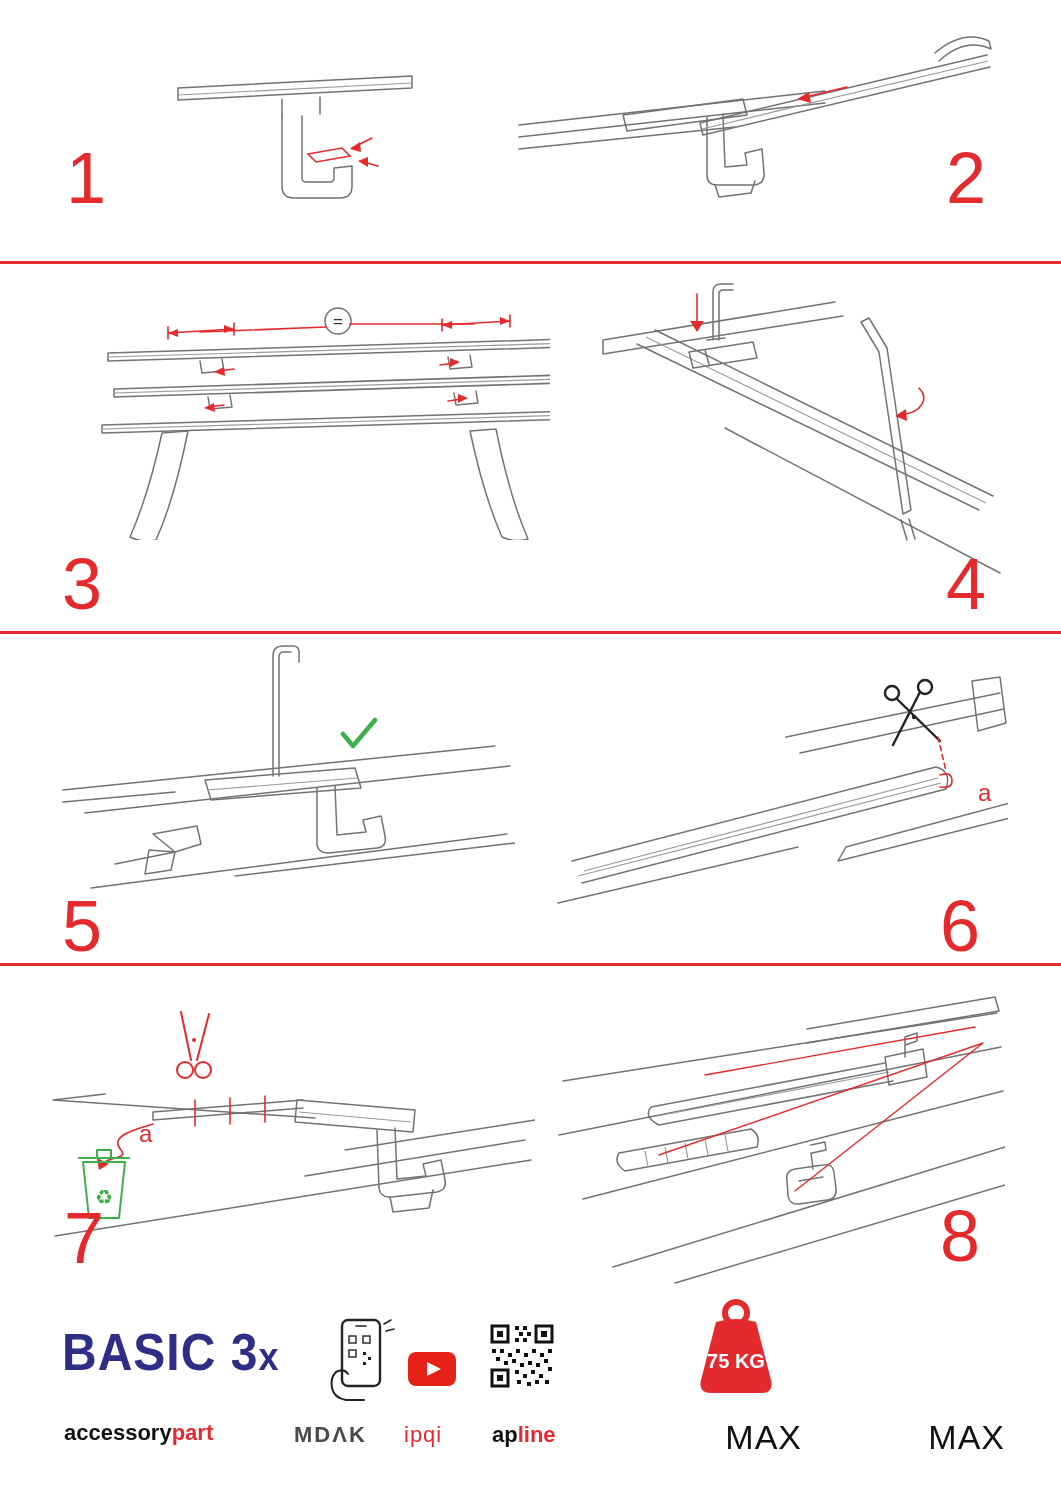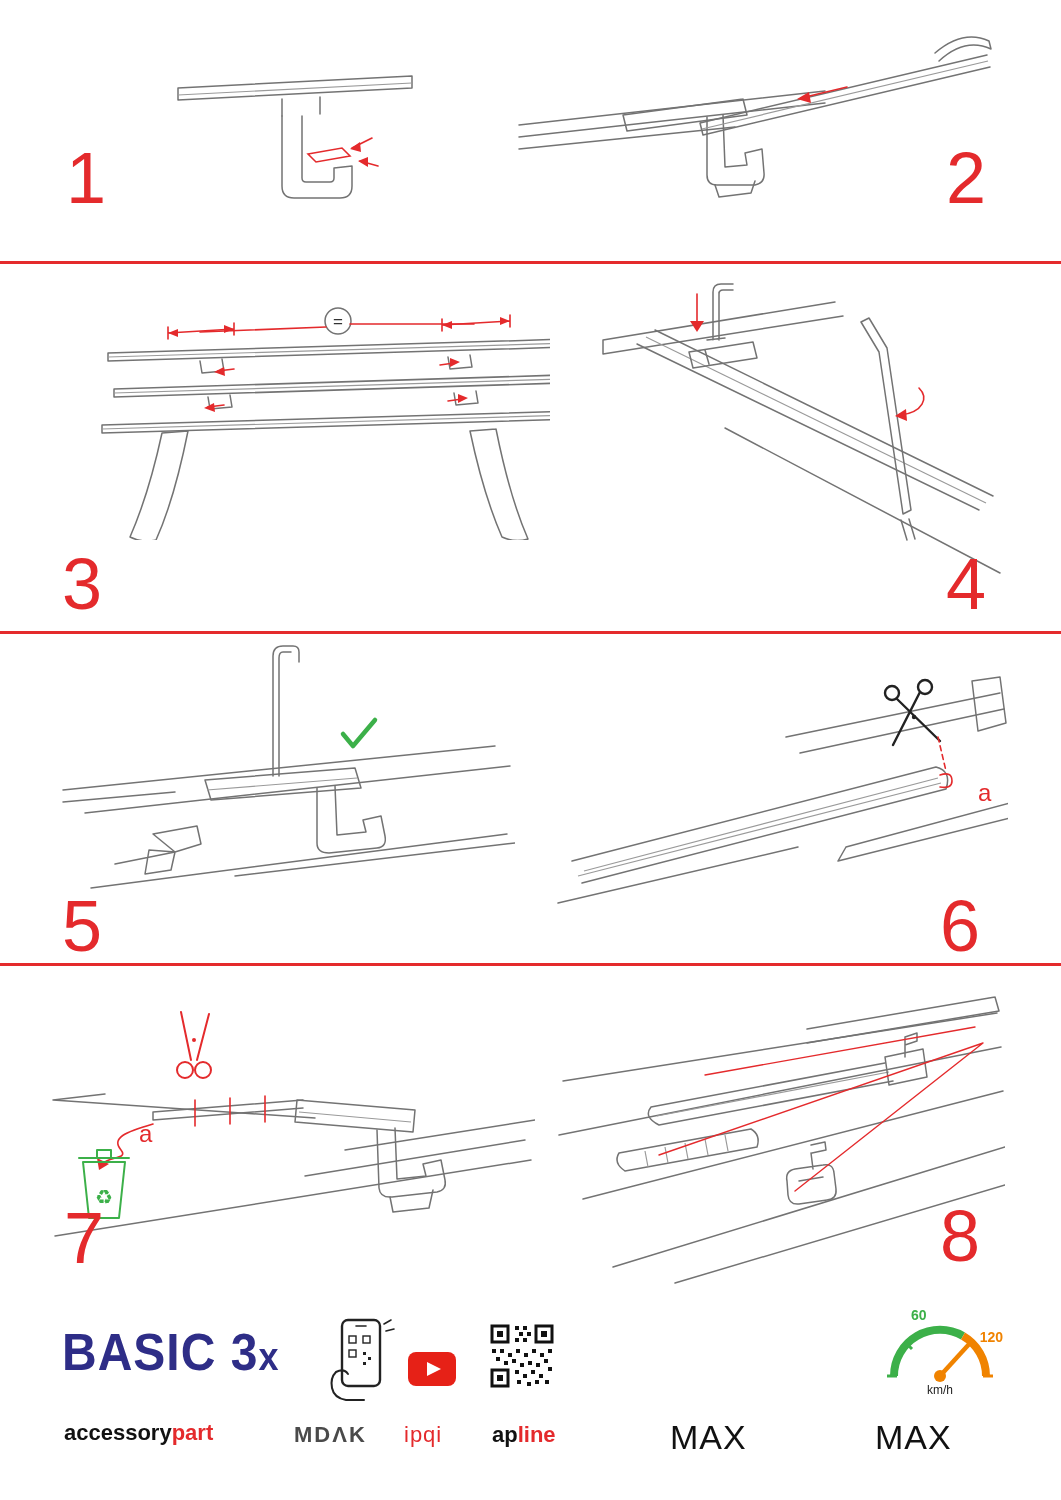--- a/index.html
+++ b/index.html
@@ -15,21 +15,21 @@
   .rfill { fill:#e42a2c; stroke:none; }
   .blk { stroke:#222; stroke-width:2.4; fill:none; stroke-linecap:round; }
   .grn { stroke:#3cb049; stroke-width:2; fill:none; stroke-linecap:round; stroke-linejoin:round; }
   .brand { position:absolute; color:#2e2d87; font-weight:700; letter-spacing:1px; transform:scaleY(1.08); }
   .brand .big { font-size:48px; }
   .brand .small { font-size:36px; }
   .wordmark { position:absolute; font-size:22px; font-weight:700; color:#111; white-space:nowrap; }
   .wordmark .red { color:#e42a2c; }
   .mdak { color:#4a4a4a; letter-spacing:2px;text-align:right; }
   .ipqi { color:#e42a2c; font-weight:500; letter-spacing:1px; }
-  .max { position:absolute; font-size:34px; font-weight:500; color:#111; text-align:left; letter-spacing:1px; }
+  .max { position:absolute; font-size:34px; font-weight:500; color:#111; text-align:right; letter-spacing:1px; }
   svg text { font-family:"Liberation Sans", sans-serif; }
 </style>
 </head>
 <body>
 
 <div class="page">
 
   <div class="ill" style="left:170px; top:68px; width:250px; height:165px;">
     <svg viewBox="0 0 250 165">
       <path class="gline" d="M8,20 L242,8 M8,32 L242,20 M8,20 L8,32 M242,8 L242,20"></path>
@@ -255,31 +255,24 @@
       <rect x="28" y="57" width="4" height="4" fill="#111"></rect>
         <rect x="38" y="59" width="4" height="4" fill="#111"></rect>
       <rect x="46" y="57" width="4" height="4" fill="#111"></rect>
         <rect x="56" y="57" width="4" height="4" fill="#111"></rect>
     </svg>
   </div>
   <div class="wordmark" style="left:492px; top:1422px;text-align:center;">
     <span>ap</span><span class="red">line</span>
   </div>
 
+  <div class="ill" style="left:670px; top:1296px; width:132px; height:114px;">
+    <svg viewBox="0 0 132 114">
+      <circle cx="66" cy="17" r="11" fill="none" stroke="#e42a2c" stroke-width="6"></circle>
+      <path d="M46,26 Q66,20 86,26 L101,84 Q104,97 91,97 L41,97 Q28,97 31,84 Z" fill="#e42a2c"></path>
+      <text x="66" y="72" font-size="20" font-weight="bold" fill="#ffffff" text-anchor="middle">75 KG</text>
+    </svg>
+  </div>
   <div class="max" style="left:670px; top:1418px; width:132px;">MAX</div>
 
-  <div class="ill" style="left:875px; top:1298px; width:130px; height:100px;">
-    <svg viewBox="0 0 130 100">
-      <path d="M19,78 A46,46 0 0 1 88,38" fill="none" stroke="#3cb049" stroke-width="8"></path>
-      <path d="M88,38 A46,46 0 0 1 111,78" fill="none" stroke="#f08300" stroke-width="8"></path>
-      <path d="M12,78 L22,78" stroke="#3cb049" stroke-width="3"></path>
-      <path d="M30,44 L37,51" stroke="#3cb049" stroke-width="3"></path>
-      <path d="M108,78 L118,78" stroke="#f08300" stroke-width="3"></path>
-      <text x="36" y="22" font-size="14" font-weight="bold" fill="#3cb049">60</text>
-      <text x="128" y="44" font-size="14" font-weight="bold" fill="#f08300" text-anchor="end">120</text>
-      <line x1="65" y1="78" x2="96" y2="44" stroke="#f08300" stroke-width="4.5"></line>
-      <circle cx="65" cy="78" r="6" fill="#f08300"></circle>
-      <text x="65" y="96" font-size="12" fill="#222" text-anchor="middle">km/h</text>
-    </svg>
-  </div>
   <div class="max" style="left:875px; top:1418px; width:130px;">MAX</div>
 
 </div>
 
 </body></html>

